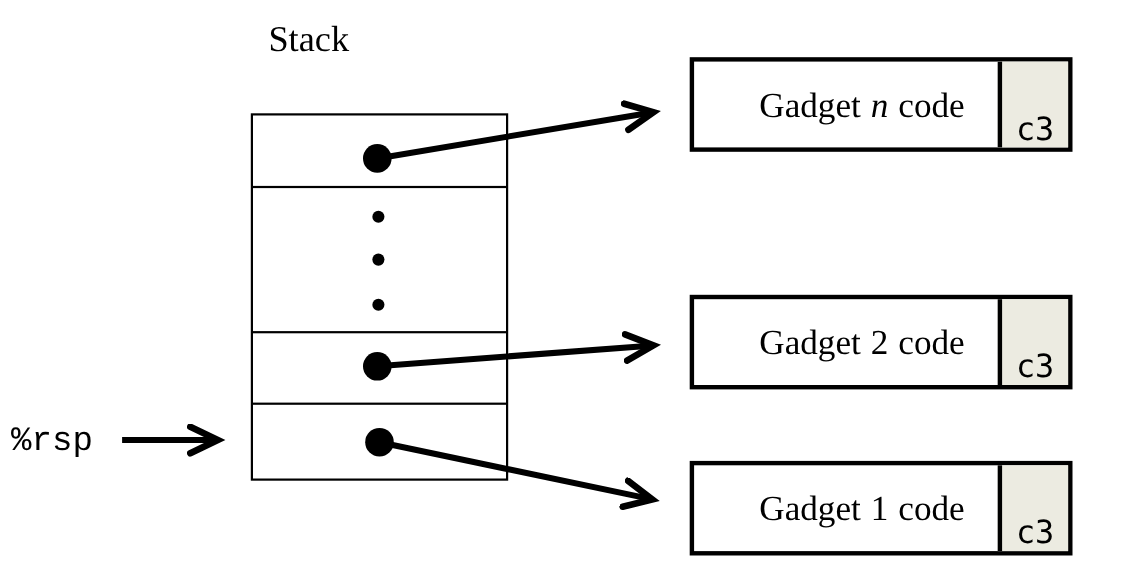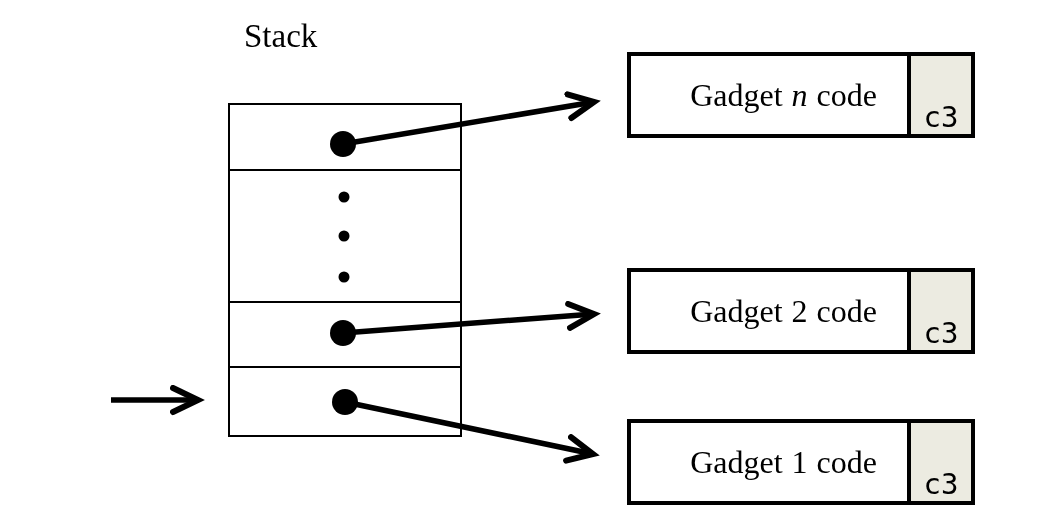--- a/index.html
+++ b/index.html
@@ -102,20 +102,21 @@
 
   <div class="stack-title">Stack</div>
 
   <div class="stack-box">
     <div class="stack-cell r1"></div>
     <div class="stack-cell r2"></div>
     <div class="stack-cell r3"></div>
     <div class="stack-cell r4"></div>
   </div>
 
+  <div class="rsp-label">%rsp</div>
 
   <div class="gadget g-n">
     <div class="gadget-label">
       <span>Gadget</span>
       <span class="gvar"><span class="italic">n</span></span>
       <span>code</span>
     </div>
     <div class="ret-cell">
       <span>c3</span>
     </div>

